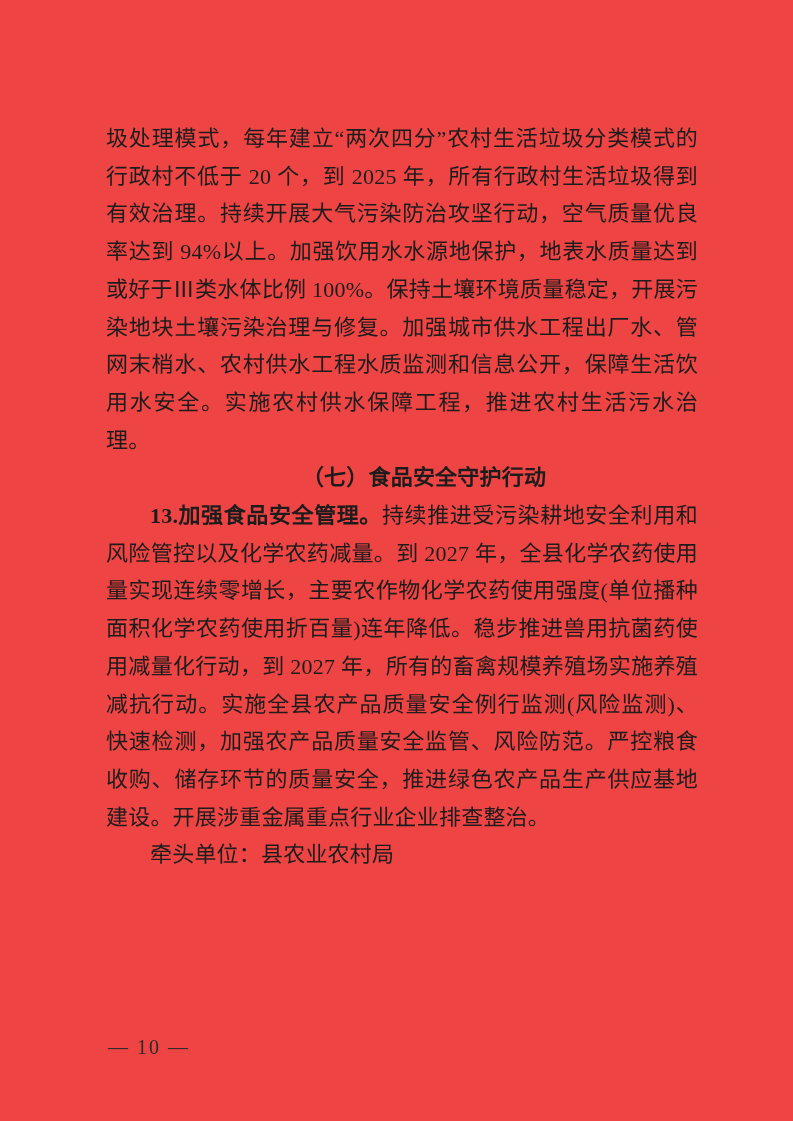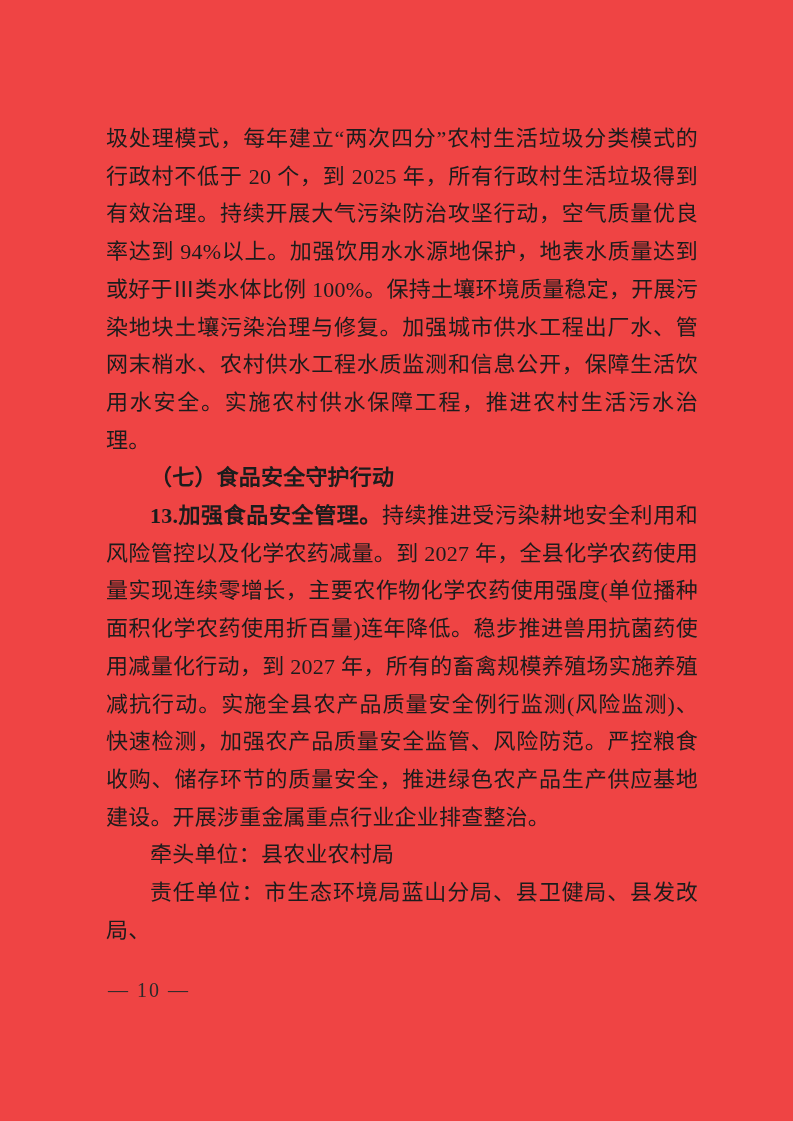--- a/index.html
+++ b/index.html
@@ -34,43 +34,43 @@
   .indent {
     text-indent: 2em;
   }
   .heading {
     margin: 0;
     font-size: 22px;
     line-height: 37.7px;
     font-weight: 700;
     font-family: "Liberation Sans", sans-serif;
     letter-spacing: 0.2px;
+    text-align: center;
   }
   .bold-lead {
     font-weight: 700;
     font-family: Liberation Serif, serif;
   }
   .footer {
     position: absolute;
     left: 108px;
-    top: 976px;
+    top: 1033px;
     font-size: 20px;
     line-height: 28px;
     letter-spacing: 2px;
     color: #2a2a2a;
     font-family: "Liberation Serif", serif;
   }
 </style>
 </head>
 <body>
 
 <div class="page">
   <main class="content">
     <p class="para">圾处理模式，每年建立“两次四分”农村生活垃圾分类模式的行政村不低于 20 个，到 2025 年，所有行政村生活垃圾得到有效治理。持续开展大气污染防治攻坚行动，空气质量优良率达到 94%以上。加强饮用水水源地保护，地表水质量达到或好于Ⅲ类水体比例 100%。保持土壤环境质量稳定，开展污染地块土壤污染治理与修复。加强城市供水工程出厂水、管网末梢水、农村供水工程水质监测和信息公开，保障生活饮用水安全。实施农村供水保障工程，推进农村生活污水治理。</p>
     <h2 class="heading indent">（七）食品安全守护行动</h2>
     <p class="para indent"><span class="bold-lead">13.加强食品安全管理。</span><span>持续推进受污染耕地安全利用和风险管控以及化学农药减量。到 2027 年，全县化学农药使用量实现连续零增长，主要农作物化学农药使用强度(单位播种面积化学农药使用折百量)连年降低。稳步推进兽用抗菌药使用减量化行动，到 2027 年，所有的畜禽规模养殖场实施养殖减抗行动。实施全县农产品质量安全例行监测(风险监测)、快速检测，加强农产品质量安全监管、风险防范。严控粮食收购、储存环节的质量安全，推进绿色农产品生产供应基地建设。开展涉重金属重点行业企业排查整治。</span></p>
     <p class="para indent">牵头单位：县农业农村局</p>
-    <p class="para indent">责任单位：市生态环境局蓝山分局、县卫健局、县发改局、</p>
   </main>
   <footer class="footer">
     <span>— 10 —</span>
   </footer>
 </div>
 
 </body></html>

